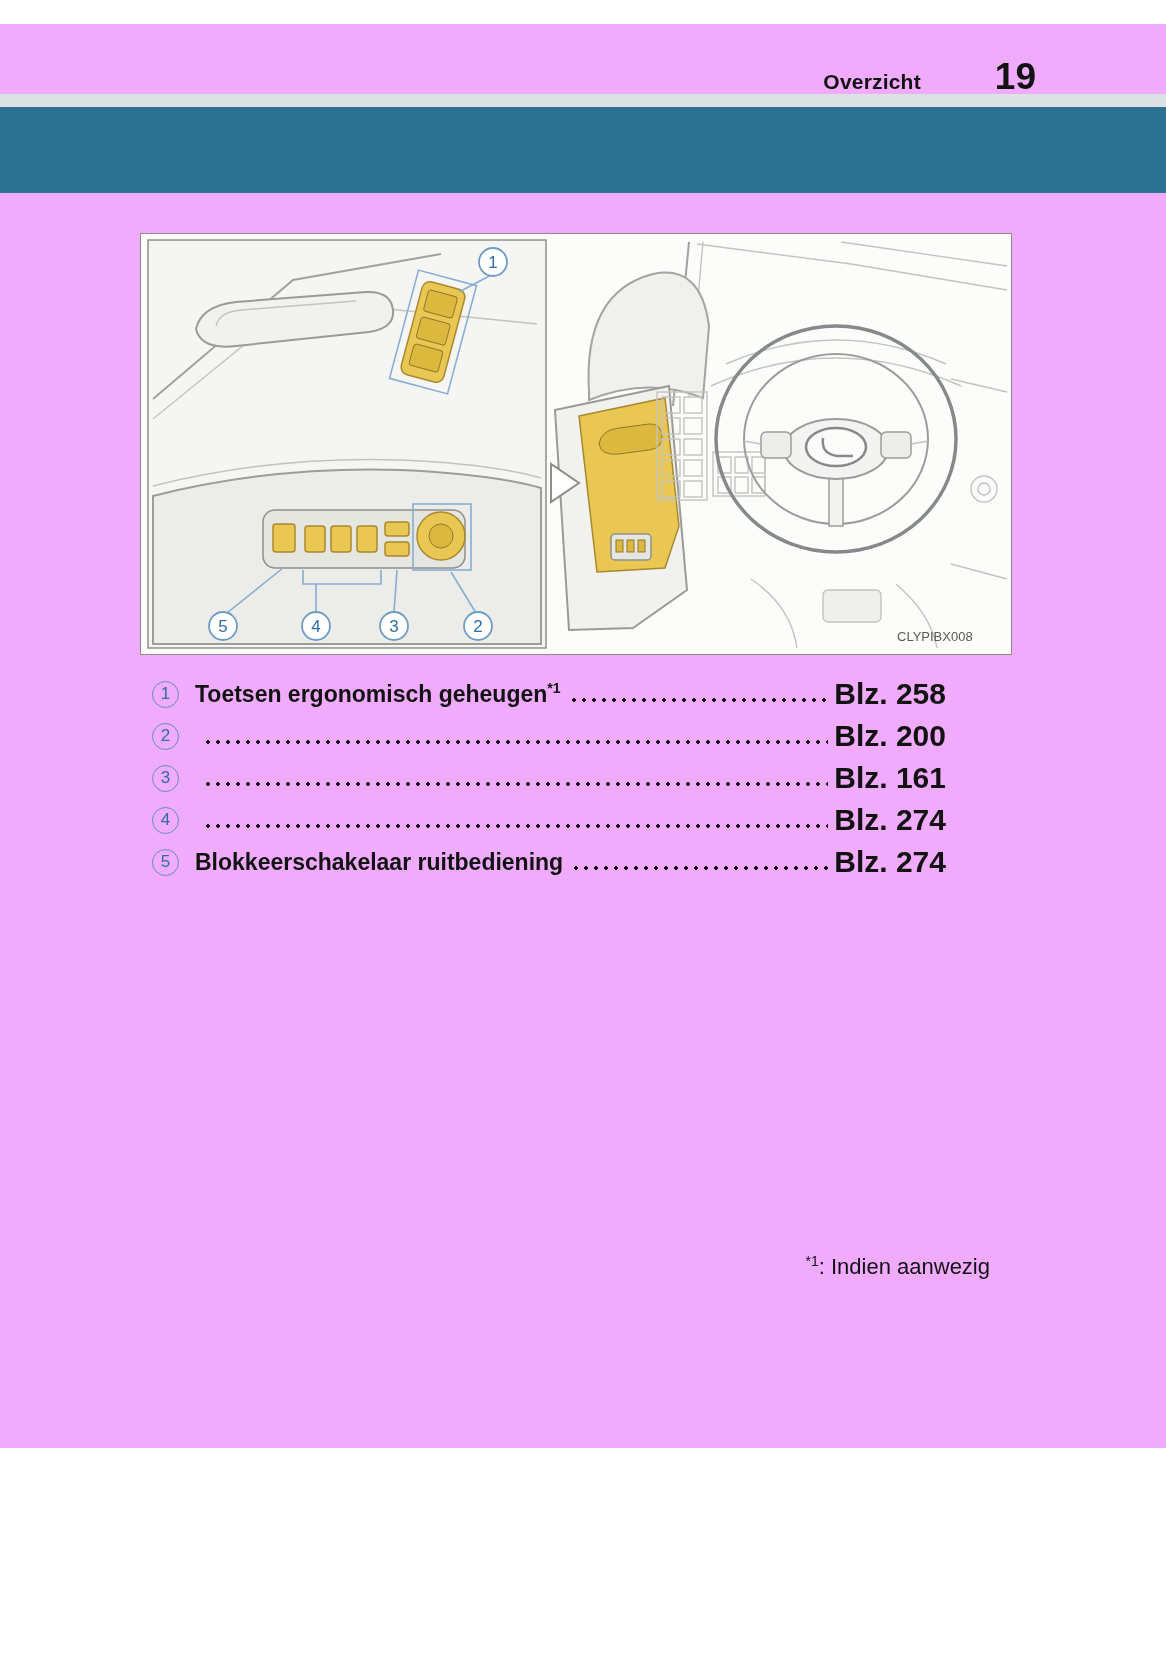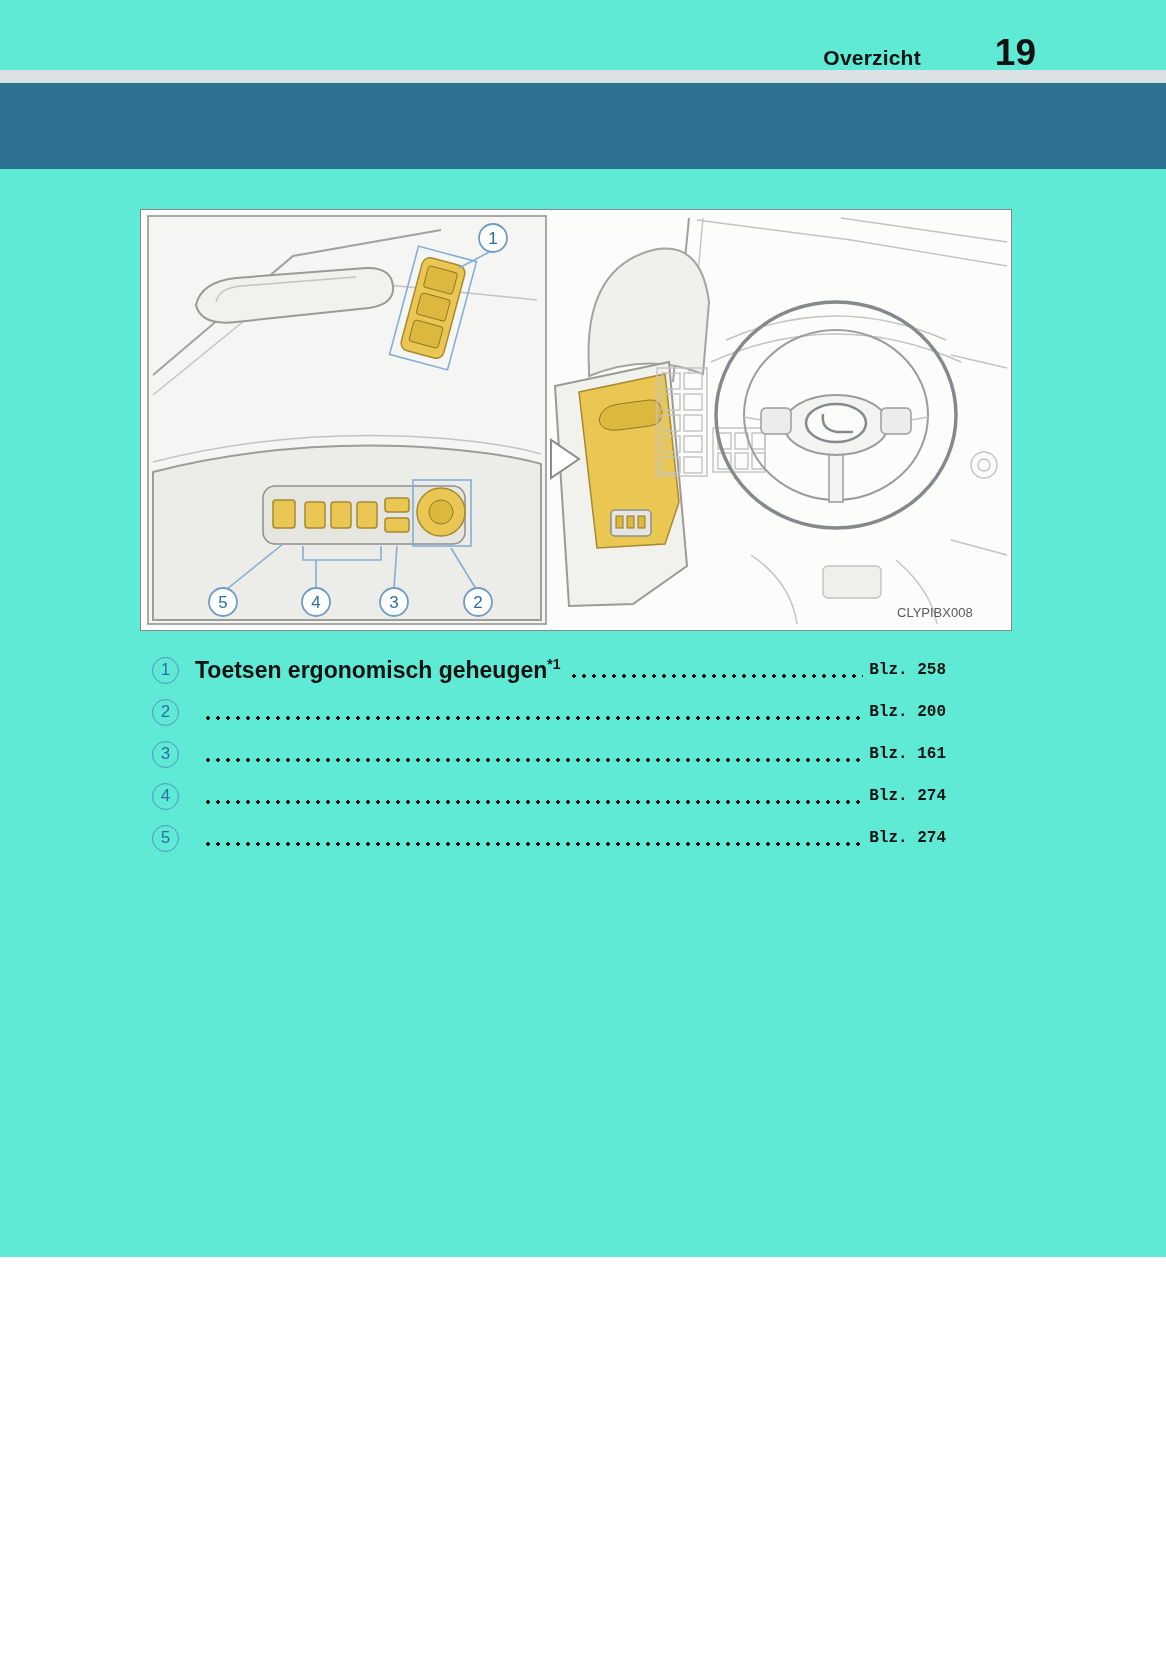--- a/index.html
+++ b/index.html
@@ -1,18 +1,18 @@
 <!DOCTYPE html>
 <html><head>
 <meta charset="utf-8">
 <style>
   * { margin:0; padding:0; box-sizing:border-box; }
   html,body { background:#ffffff; }
   body { width:1166px; font-family:"Liberation Sans", sans-serif; color:#121212; }
-  .page { position:relative; width:1166px; height:1257px; background:#5eead4; overflow:hidden; }
+  .page { position:relative; width:1166px; height:1424px; background:#f0abfc; overflow:hidden;margin-top:24px; }
 
   .page-header { display:flex; justify-content:flex-end; align-items:baseline; gap:74px;
                  height:70px; padding:32px 130px 0 0; }
   .section-title { font-size:21px; font-weight:700; letter-spacing:.2px; }
   .page-number { font-size:37px; font-weight:700; }
 
   .band-gray { height:13px; background:#dce1e4; }
   .band-teal { height:86px; background:#2e7291; }
 
   .figure-box { margin:40px 0 0 140px; width:872px; height:422px;
@@ -35,21 +35,21 @@
   .legend { margin:18px 0 0 152px; width:794px; }
   .legend-row { display:flex; align-items:center; height:42px; }
   .num-circle { flex:0 0 auto; width:27px; height:27px; border:1.6px solid #5b8fbe;
                 border-radius:50%; color:#2f6da8; font-size:17px; line-height:24px;
                 text-align:center; margin-right:16px; }
   .legend-label { flex:0 0 auto; font-size:23px; font-weight:700; white-space:nowrap; }
   .fn-sup { font-size:14px; font-weight:700; vertical-align:super; }
   .leader { flex:1 1 auto; align-self:flex-end; height:6px; margin:0 6px 12px 8px;
             background-image:radial-gradient(circle, #141414 1.7px, transparent 2.1px);
             background-size:10px 6px; background-repeat:repeat-x; background-position:left bottom; }
-  .page-ref { flex:0 0 auto; font-size:16px; font-weight:700;font-family:Liberation Mono, monospace; }
+  .page-ref { flex:0 0 auto; font-size:30px; font-weight:700; }
 
   .footnotes { position:absolute; right:176px; bottom:168px; text-align:right; font-size:22px; }
   .footnote { margin-top:12px; }
   .fn-marker { font-size:14px; vertical-align:super; }
 </style>
 </head>
 <body>
 
 <div class="page">
 
@@ -220,22 +220,24 @@
     </div>
 
     <div class="legend-row">
       <span class="num-circle">4</span>
       <span class="leader"></span>
       <span class="page-ref">Blz. 274</span>
     </div>
 
     <div class="legend-row">
       <span class="num-circle">5</span>
+      <span class="legend-label"><span>Blokkeerschakelaar ruitbediening</span><sup class="fn-sup"></sup></span>
       <span class="leader"></span>
       <span class="page-ref">Blz. 274</span>
     </div>
 
   </div>
 
   <div class="footnotes">
+    <p class="footnote"><sup class="fn-marker">*1</sup><span>: Indien aanwezig</span></p>
   </div>
 
 </div>
 
 </body></html>

